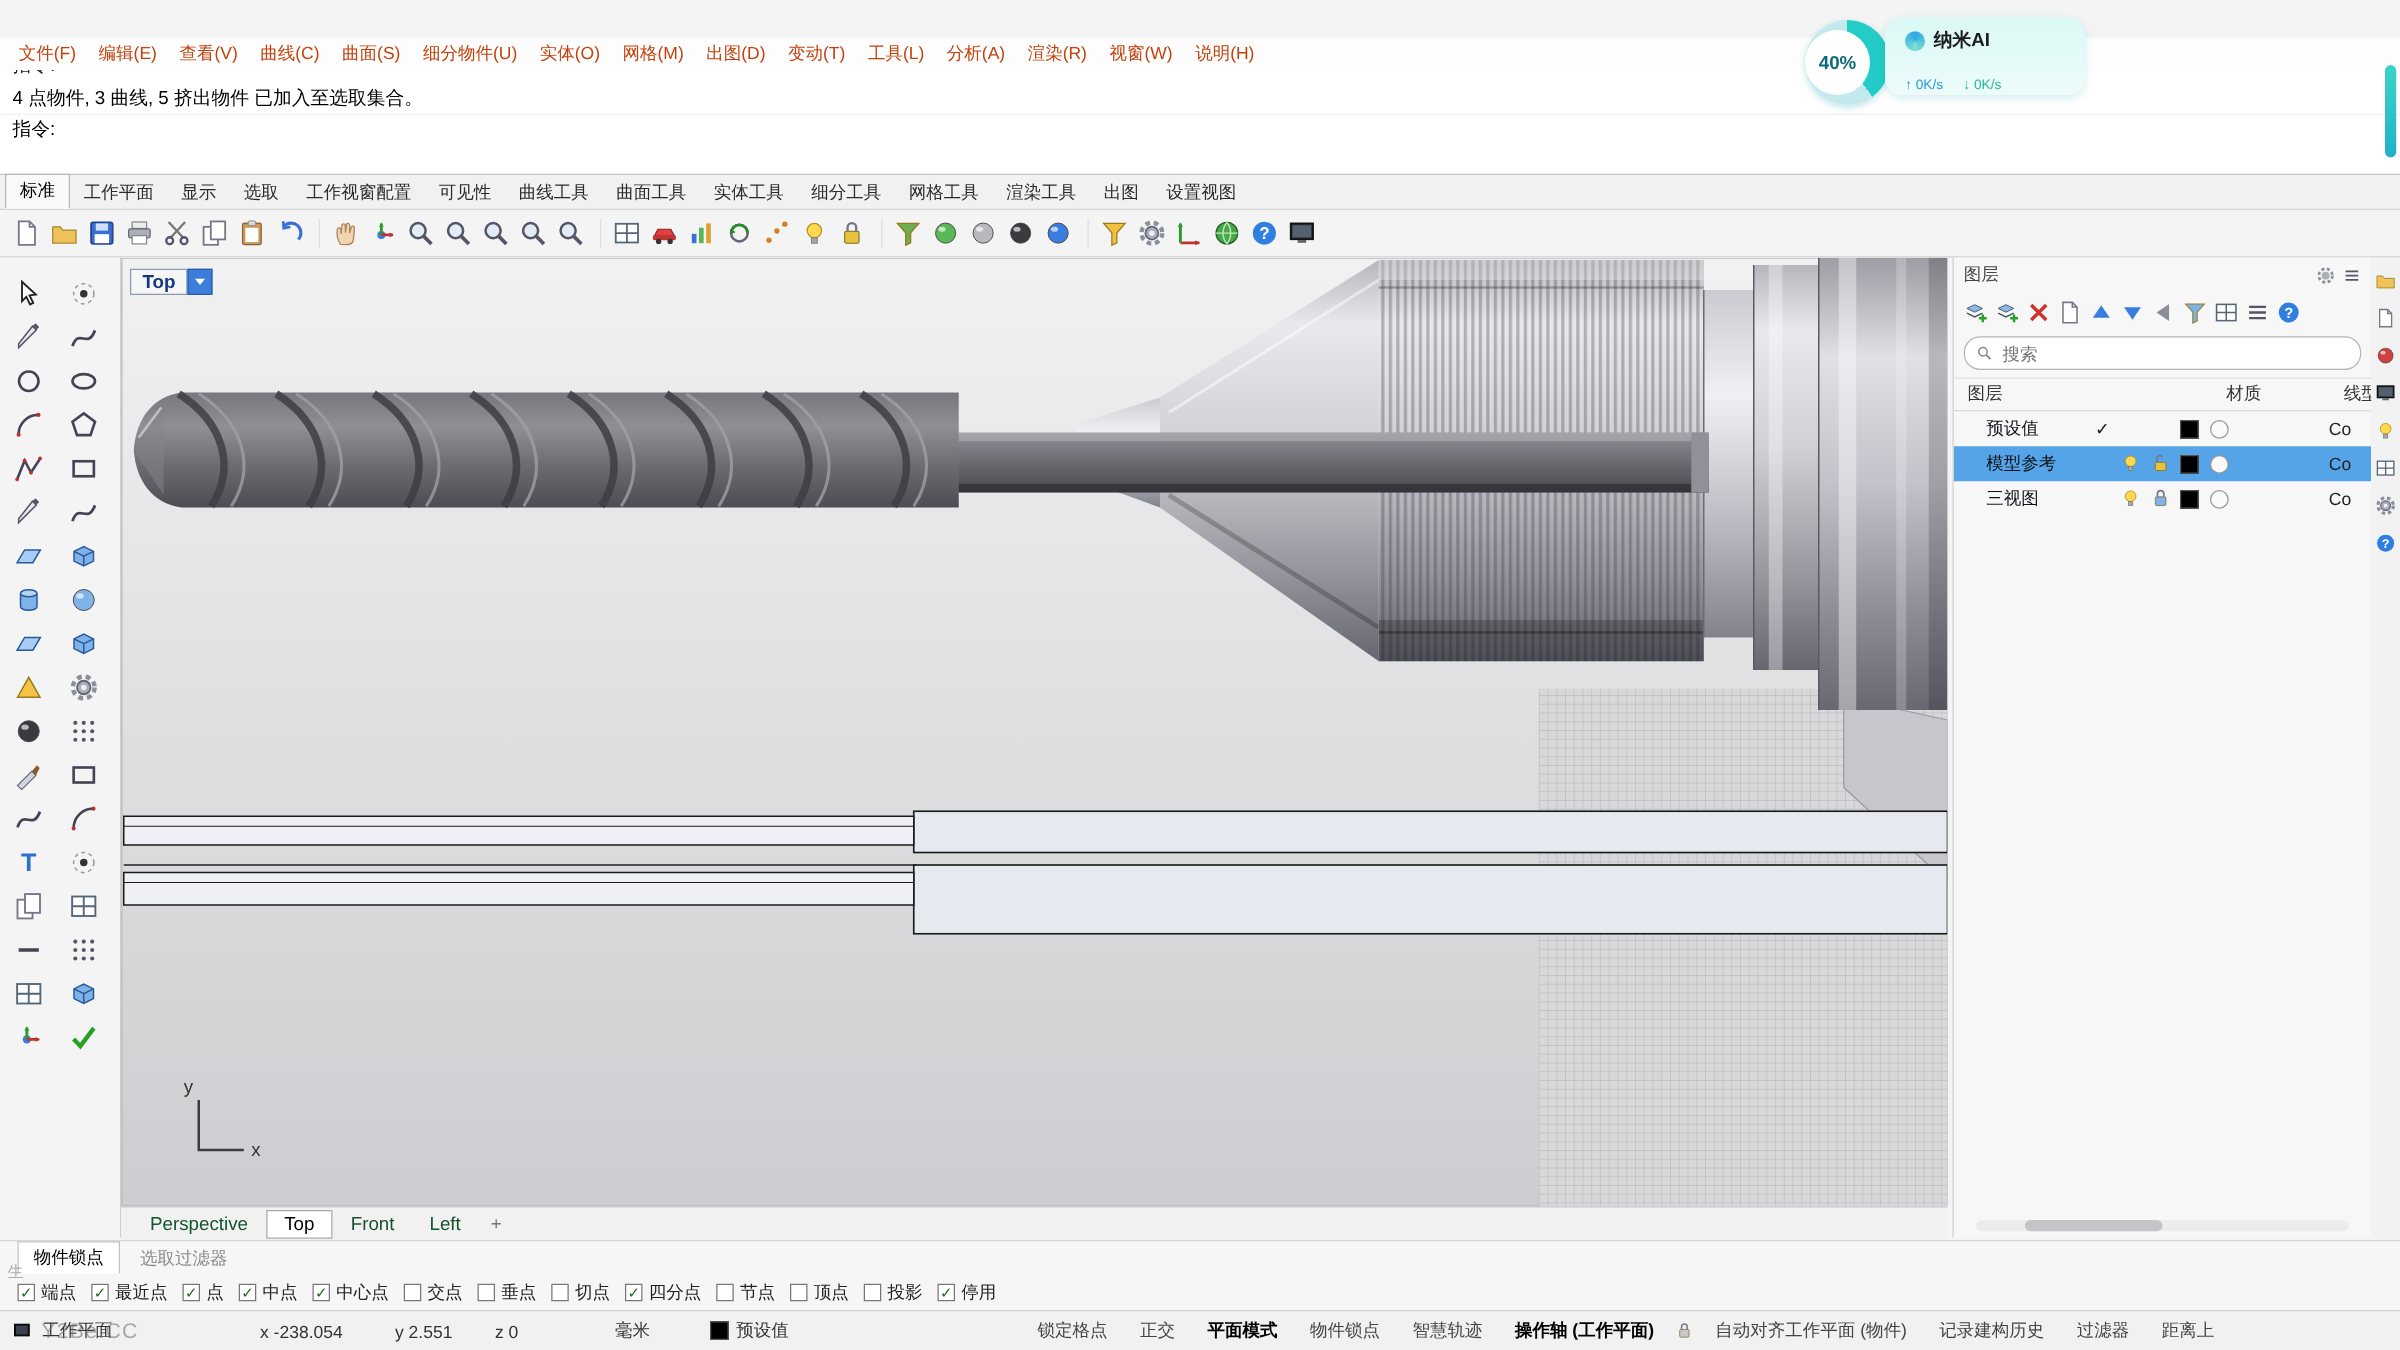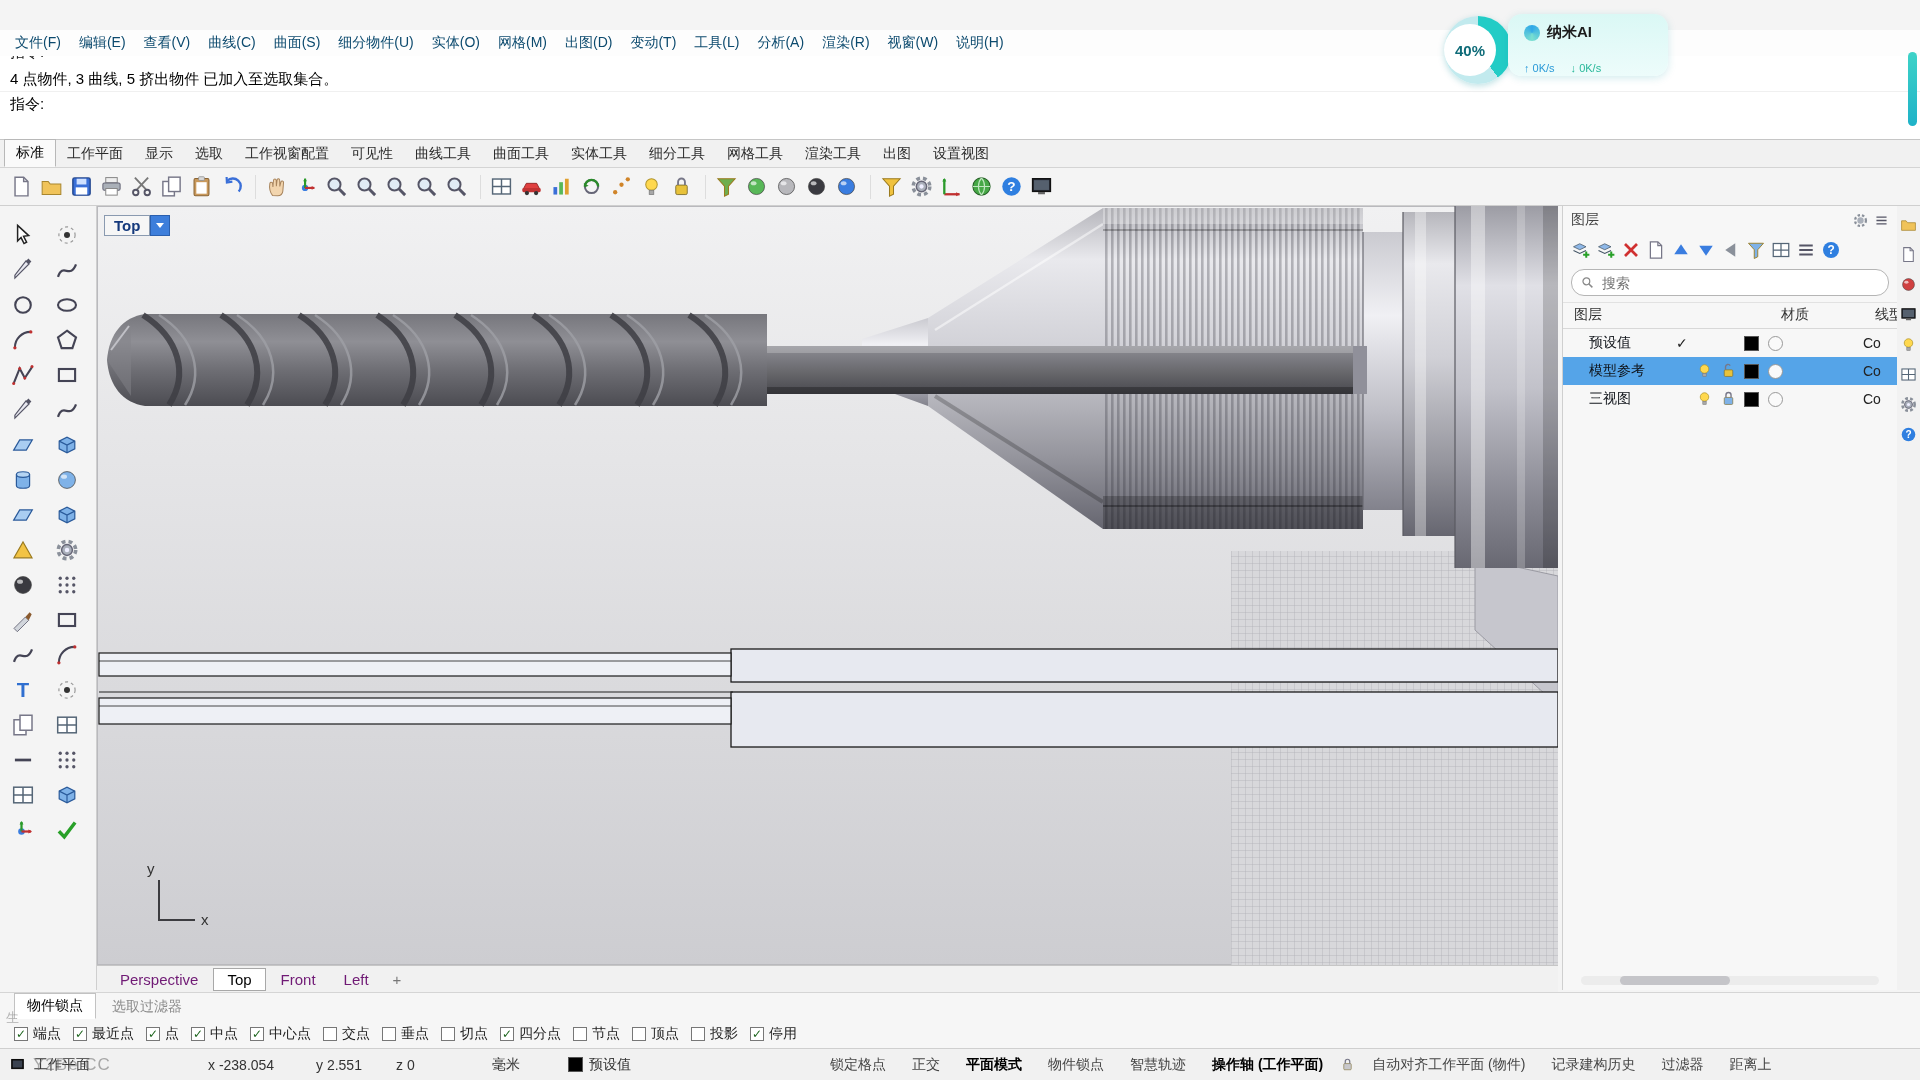--- a/index.html
+++ b/index.html
@@ -9,21 +9,21 @@
   .titlebar{position:absolute;left:0;top:0;width:100%;height:30px;background:#fcfcfc;border-bottom:1px solid #e6e6e6;display:flex;align-items:center;}
   .app-icon{width:20px;height:20px;margin:0 8px 0 6px;flex:none;}
   .title-text{font-size:14px;color:#1b1b1b;white-space:nowrap;}
   .win-btns{position:absolute;right:0;top:0;height:30px;display:flex;}
   .win-btn{width:56px;height:30px;display:flex;align-items:center;justify-content:center;}
   .wb-min{width:12px;height:2px;background:#444;}
   .wb-max{width:11px;height:10px;border:1.5px solid #444;box-sizing:border-box;}
   .wb-close{font-size:17px;color:#444;line-height:1;}
   
   .menubar{position:absolute;top:30px;left:0;width:100%;height:26px;background:#fdfdfd;display:flex;align-items:center;padding-left:6px;box-sizing:border-box;}
-  .menu-item{padding:0 9px;font-size:14px;color:#0c4a6e;}
+  .menu-item{padding:0 9px;font-size:14px;color:#c2410c;}
   
   .cmdarea{position:absolute;top:56px;left:0;width:100%;height:84px;background:#fff;border-bottom:1px solid #c6c6c6;box-sizing:border-box;}
   .cmd-partial{height:11px;overflow:hidden;padding-left:10px;}
   .cmd-partial span{display:block;margin-top:-13px;font-size:15px;color:#222;}
   .cmd-line{height:24px;line-height:24px;padding-left:10px;font-size:15px;color:#000;white-space:nowrap;}
   .cmd-prompt{height:24px;line-height:24px;padding-left:10px;font-size:15px;color:#000;border-top:1px solid #f0f0f0;}
   
   .ai-widget{position:absolute;left:1444px;top:12px;width:228px;height:70px;z-index:40;}
   .ai-circle{position:absolute;left:0;top:4px;width:68px;height:68px;border-radius:50%;background:conic-gradient(#23ccc6 0 40%,#c2eaee 40% 100%);display:flex;align-items:center;justify-content:flex-start;box-shadow:0 2px 6px rgba(0,140,150,.25);}
   .ai-circle-in{width:52px;height:52px;border-radius:50%;background:#fff;display:flex;align-items:center;justify-content:center;font-weight:bold;color:#0e6b78;font-size:15px;}
@@ -48,21 +48,21 @@
   .pal-icon{width:28px;height:26px;padding:1px;box-sizing:border-box;}
   .pal-icon svg{width:100%;height:100%;}
   
   .viewport{position:absolute;left:97px;top:206px;width:1461px;height:759px;background:linear-gradient(#f1f1f2,#cdcdd1);overflow:hidden;box-shadow:inset 0 0 0 1px #b9b9bd;}
   .vp-canvas{position:absolute;left:0;top:0;width:100%;height:100%;}
   .vp-label{position:absolute;left:7px;top:9px;display:flex;z-index:5;}
   .vp-label-text{background:rgba(246,246,246,.92);border:1px solid #8a9ab0;padding:1px 9px;font-size:15px;font-weight:bold;color:#15397c;}
   .vp-label-dd{width:18px;background:#3d7edb;border:1px solid #2a5fae;display:flex;align-items:center;justify-content:center;}
   .dd-arrow{width:0;height:0;border-left:4px solid transparent;border-right:4px solid transparent;border-top:5px solid #fff;}
   .vptabs{position:absolute;left:97px;top:965px;width:1461px;height:27px;background:#f1f1f1;border-top:1px solid #c6c6c6;display:flex;align-items:center;padding-left:10px;gap:2px;box-sizing:border-box;}
-  .vptab{padding:2px 13px;font-size:15px;color:#701a75;}
+  .vptab{padding:2px 13px;font-size:15px;color:#14532d;}
   .vptab.active{background:#fff;border:1px solid #a8a8a8;color:#000;}
   .vptab-add{color:#777;font-size:15px;padding:0 9px;}
   
   .rpanel{position:absolute;left:1562px;top:206px;width:335px;bottom:90px;background:#f7f7f7;border-left:1px solid #cfcfcf;box-sizing:border-box;}
   .rp-title{height:28px;display:flex;align-items:center;justify-content:space-between;padding:0 8px;font-size:14px;color:#444;}
   .rp-title-icons{display:flex;gap:6px;}
   .rp-title-icons svg{width:15px;height:15px;}
   .rp-tools{height:32px;display:flex;align-items:center;gap:5px;padding:0 8px;}
   .rp-tool{width:20px;height:20px;}
   .rp-tool svg{width:100%;height:100%;}

